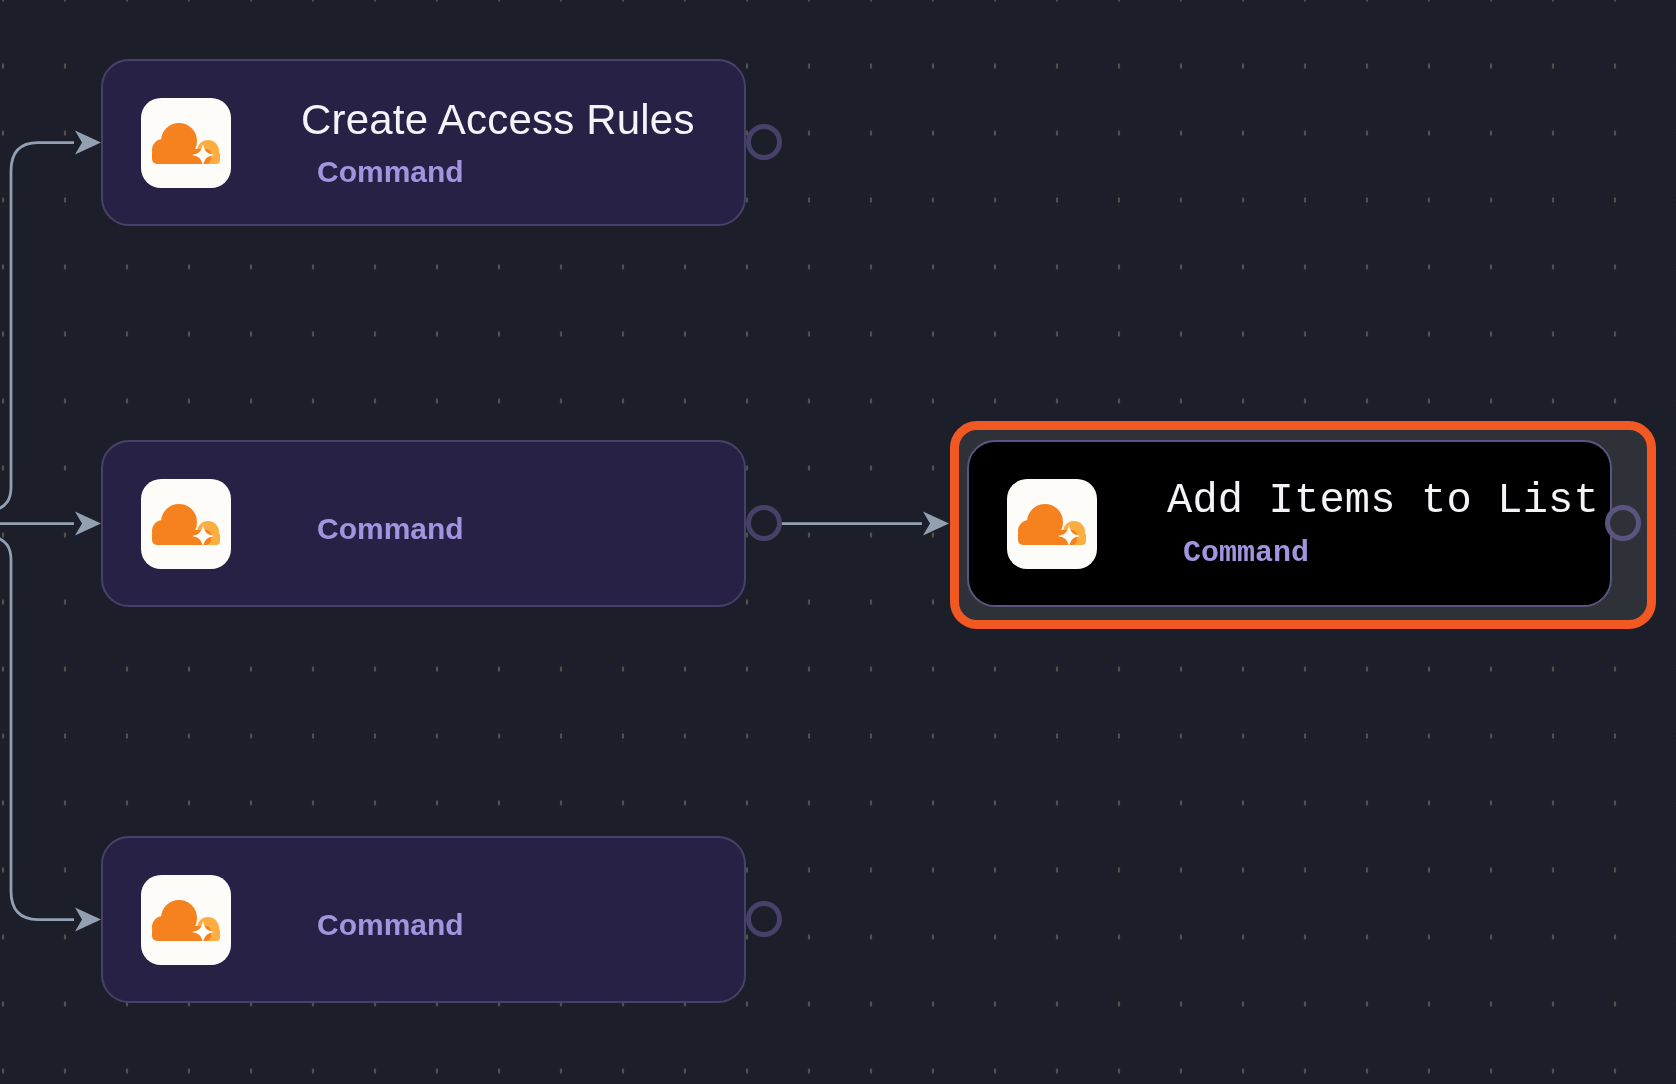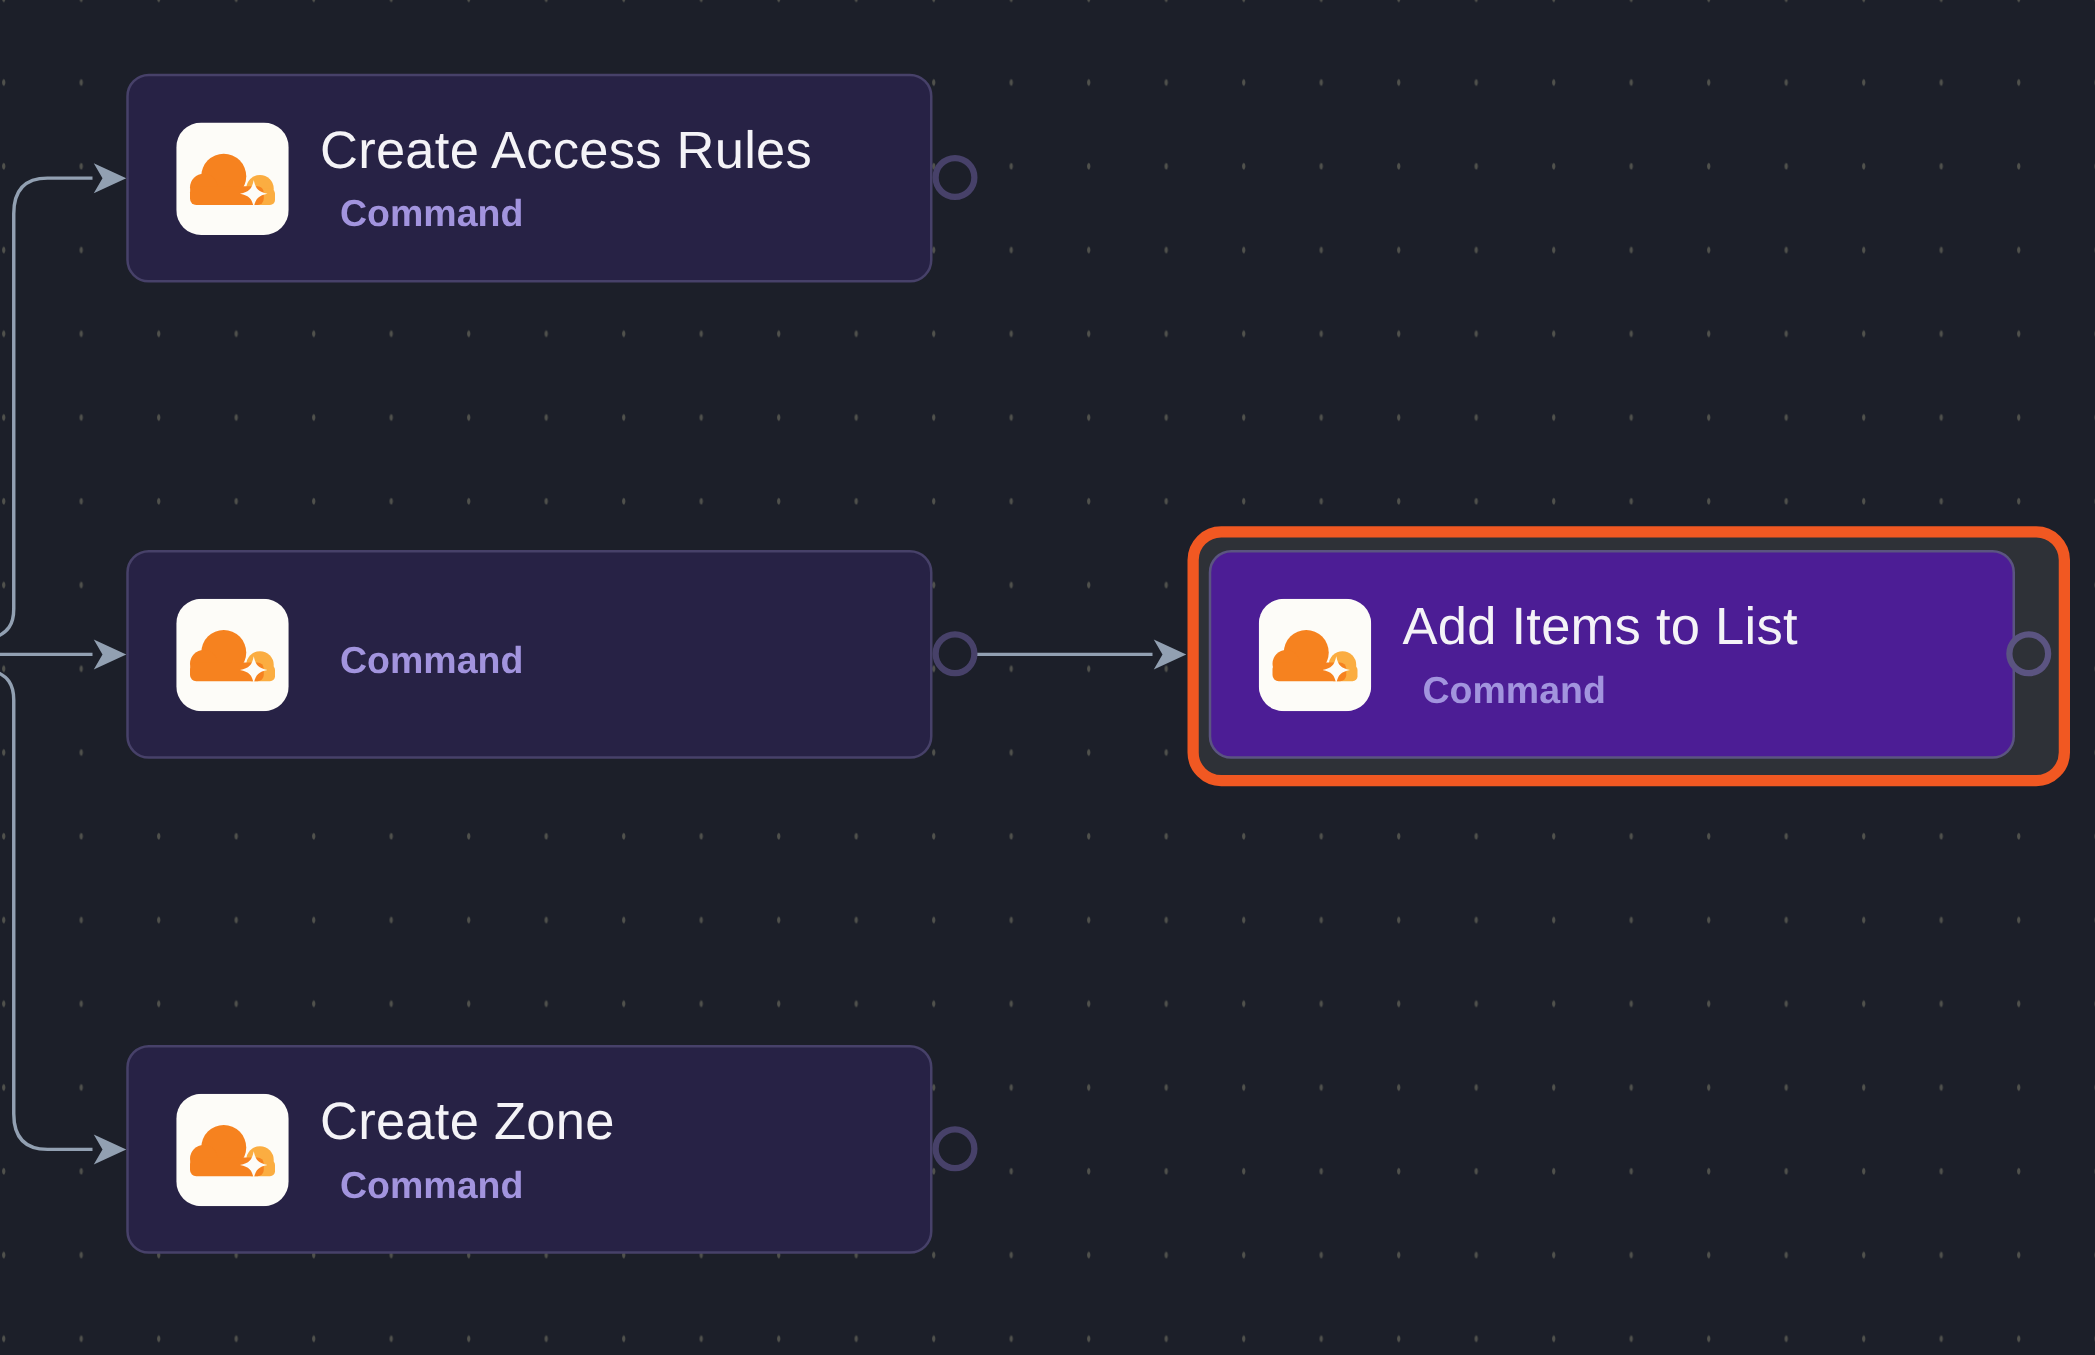--- a/index.html
+++ b/index.html
@@ -7,24 +7,24 @@
     position:relative;width:1676px;height:1084px;overflow:hidden;
     background-color:#1c1f29;
     background-image:radial-gradient(1.6px 3.2px at 3px 5px,#50514c 60%,rgba(80,81,76,0) 100%);
     background-size:62px 67px;
     background-position:0px 61px;
     font-family:"Liberation Sans", sans-serif;
   }
   .edges{position:absolute;left:0;top:0;z-index:1;}
   .node{
     position:absolute;width:645px;height:167px;box-sizing:border-box;
-    background:#272245;border:2px solid #474169;border-radius:18px;
-    display:flex;align-items:center;padding-left:38px;gap:25px;z-index:2;
+    background:#272245;border:2px solid #474169;border-radius:28px;
+    display:flex;align-items:center;padding-left:38px;gap:70px;z-index:2;
   }
-  .node.selected{background:#4c1d95;border-color:#5b5481;}
+  .node.selected{background:#000000;border-color:#5b5481;font-family:Liberation Mono, monospace;}
   .node-1{left:101px;top:59px;}
   .node-2{left:101px;top:440px;}
   .node-4{left:101px;top:836px;}
   .icon-box{width:90px;height:90px;flex:0 0 auto;display:block;}
   .titles{display:flex;flex-direction:column;}
   .node-title{font-size:42px;line-height:48px;color:#f4f3f7;letter-spacing:0.2px;white-space:nowrap;}
   .node-subtitle{font-size:30px;line-height:34px;font-weight:700;color:#a294de;margin-top:11px;white-space:nowrap;margin-left:16px;}
   .sel-ring{
     position:absolute;left:950px;top:421px;width:706px;height:208px;box-sizing:border-box;
     border:9px solid #f15822;border-radius:27px;background:#2e3137;z-index:2;
@@ -98,21 +98,20 @@
     <svg class="icon-box" viewBox="0 0 90 90">
       <rect x="0" y="0" width="90" height="90" rx="20" fill="#fdfcf8"></rect>
       <circle cx="67" cy="53" r="11" fill="#fbad41"></circle>
       <rect x="56" y="53" width="23" height="13" rx="4" fill="#fbad41"></rect>
       <circle cx="38" cy="43" r="18" fill="#f6821f"></circle>
       <circle cx="22" cy="52" r="11" fill="#f6821f"></circle>
       <rect x="11" y="51" width="59" height="15" rx="5" fill="#f6821f"></rect>
       <path d="M62 46 C63.6 53.4 65.6 55.4 73 57 C65.6 58.6 63.6 60.6 62 68 C60.4 60.6 58.4 58.6 51 57 C58.4 55.4 60.4 53.4 62 46 Z" fill="#fdfcf8"></path>
     </svg>
     <div class="titles">
-      <div class="node-title">Create Zone</div>
       <div class="node-subtitle">Command</div>
     </div>
   </div>
 
   <div class="sel-ring">
     <div class="node selected">
       <svg class="icon-box" viewBox="0 0 90 90">
         <rect x="0" y="0" width="90" height="90" rx="20" fill="#fdfcf8"></rect>
         <circle cx="67" cy="53" r="11" fill="#fbad41"></circle>
         <rect x="56" y="53" width="23" height="13" rx="4" fill="#fbad41"></rect>

